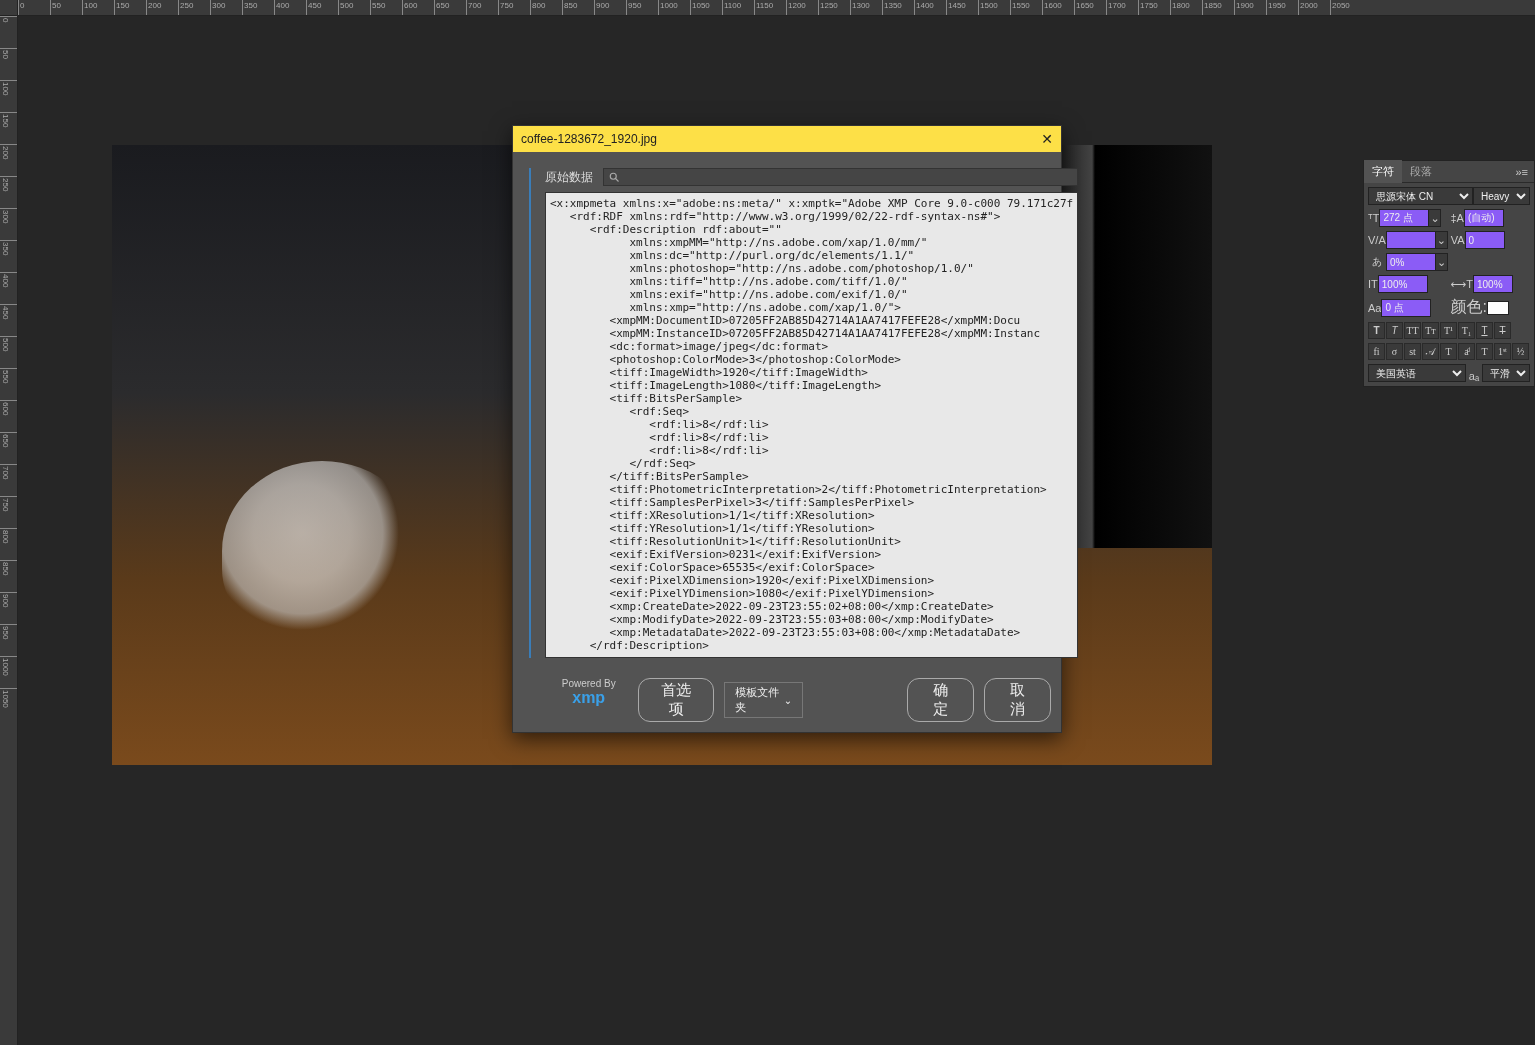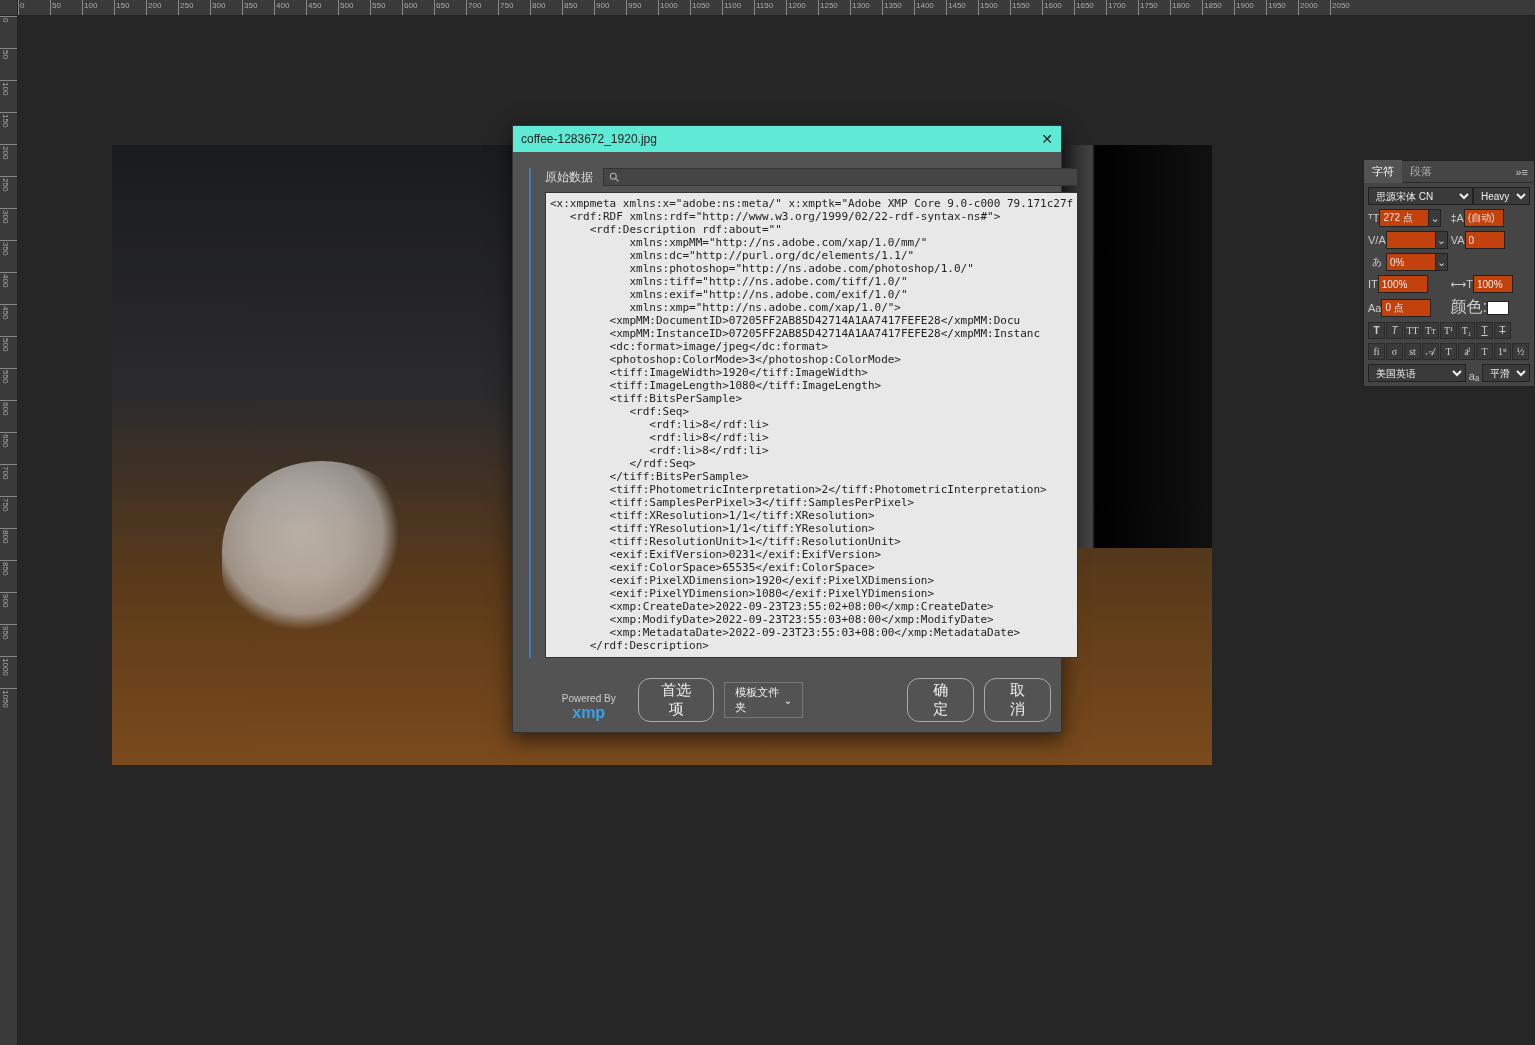--- a/index.html
+++ b/index.html
@@ -15,53 +15,53 @@
 .ruler-corner { position: absolute; top:0; left:0; width:18px; height:16px; background:#3a3a3a; border-right:1px solid #222; border-bottom:1px solid #222; }
 
 
 .canvas { position: absolute; top: 145px; left: 112px; width: 1100px; height: 620px; overflow: hidden; }
 .photo { width: 100%; height: 100%; background: linear-gradient(180deg, #1a1b1f 0%, #2b2b2d 40%, #5a3a1a 70%, #7a4a1c 100%); position: relative; }
 .photo::after { content:""; position:absolute; left:10%; bottom:20%; width:200px; height:180px; background: radial-gradient(circle at 40% 40%, #fff 0%, #eee 30%, #ccc 50%, transparent 60%); border-radius: 50% 50% 40% 40%; opacity:0.6; }
 .monitor-edge { position:absolute; right:0; top:0; width:150px; height:65%; background: linear-gradient(90deg, #222 0%, #444 20%, #000 22%, #111 100%); }
 
 
 .dialog { position: absolute; top: 125px; left: 512px; width: 550px; background: #535353; border:1px solid #333; box-shadow: 0 6px 20px rgba(0,0,0,0.6); }
-.dlg-title { display:flex; align-items:center; justify-content:space-between; background:#5eead4; color:#222; height:26px; padding:0 8px; font-size:12px; }
+.dlg-title { display:flex; align-items:center; justify-content:space-between; background:#fde047; color:#222; height:26px; padding:0 8px; font-size:12px; }
 .dlg-close { cursor:pointer; font-size:14px; color:#222; }
 .dlg-body { padding:16px; display:flex; flex-direction:column; gap:8px; }
 .dlg-top-row { display:flex; gap:14px; }
 .category-list { width:108px; height:490px; background:#454545; border:1px solid #3a7db8; font-size:11px; color:#ddd; overflow:auto; }
 .category-list .item { padding:3px 6px; cursor:pointer; }
 .category-list .item.selected { background:#6c6c6c; outline:2px solid #d33; outline-offset:-2px; }
 .right-pane { flex:1; display:flex; flex-direction:column; gap:6px; }
 .raw-header { display:flex; align-items:center; gap:10px; font-size:12px; color:#ddd; }
 .search-box { flex:1; display:flex; align-items:center; background:#454545; border:1px solid #333; height:18px; padding:0 4px; }
 .search-box svg { width:12px; height:12px; }
 .raw-text { flex:1; background:#e8e8e8; color:#222; font-family: Consolas, monospace; font-size:11px; line-height:13px; padding:4px; overflow:auto; white-space:pre; border:1px solid #333; height:460px; }
 .raw-text::-webkit-scrollbar { width:14px; height:14px; }
 .raw-text::-webkit-scrollbar-track { background:#ccc; }
 .raw-text::-webkit-scrollbar-thumb { background:#888; }
-.dlg-footer { display:flex; align-items:flex-end; justify-content:space-between; padding:4px 10px 10px;margin-left:16px; }
+.dlg-footer { display:flex; align-items:flex-start; justify-content:space-between; padding:4px 10px 10px;margin-left:16px; }
 .powered { font-size:10px; color:#ccc; text-align:center; width:110px; }
 .powered .xmp { color:#3aa0e8; font-weight:bold; font-size:16px; }
 .footer-right { display:flex; gap:10px; align-items:center; }
 .oval-btn { border:1px solid #aaa; background:#535353; color:#eee; border-radius:12px; padding:2px 18px; font-size:15px; cursor:pointer; }
 .dropdown-btn { border:1px solid #777; background:#535353; color:#eee; padding:2px 10px; font-size:11px; cursor:pointer; display:flex; align-items:center; gap:4px; }
 .dropdown-btn::after { content:"⌄"; font-size:10px; }
 
 
 .char-panel { position:absolute; top:160px; right:0; width:172px; background:#454545; border:1px solid #222; font-size:11px; color:#ccc; }
 .cp-tabs { display:flex; border-bottom:1px solid #2a2a2a; height:22px; align-items:center; }
 .cp-tab { padding:4px 8px; cursor:pointer; color:#aaa; }
 .cp-tab.active { background:#535353; color:#fff; }
 .cp-tabs .menu-btn { margin-left:auto; padding:4px 6px; cursor:pointer; }
 .cp-body { padding:4px; background:#454545; display:flex; flex-direction:column; gap:4px; }
 .cp-row { display:flex; align-items:center; }
 .cp-row .icon { width:18px; height:14px; display:flex; align-items:center; justify-content:center; font-size:10px; color:#ccc; }
-.cp-input { background:#c2410c; border:1px solid #222; color:#eee; font-size:10px; height:18px; padding:0 3px; }
+.cp-input { background:#8b5cf6; border:1px solid #222; color:#eee; font-size:10px; height:18px; padding:0 3px; }
 .cp-select { background:#3a3a3a; border:1px solid #222; color:#eee; font-size:10px; height:18px; padding:0 3px; flex:1; }
 .cp-drop { width:12px; height:18px; background:#3a3a3a; border:1px solid #222; border-left:none; display:flex; align-items:center; justify-content:center; cursor:pointer; }
 .cp-two { display:flex; gap:3px; }
 .cp-two > div { flex:1; display:flex; align-items:center; }
 .cp-swatch { width:22px; height:14px; background:#fff; border:1px solid #222; }
 .style-btns { display:flex; gap:1px; flex-wrap:wrap; }
 .style-btns .sbtn { width:17px; height:17px; background:#3a3a3a; border:1px solid #2a2a2a; font-size:10px; display:flex; align-items:center; justify-content:center; cursor:pointer; font-family: "Times New Roman", serif; }
 .lang-row { display:flex; gap:3px; align-items:flex-end; }
 </style>
 </head>

